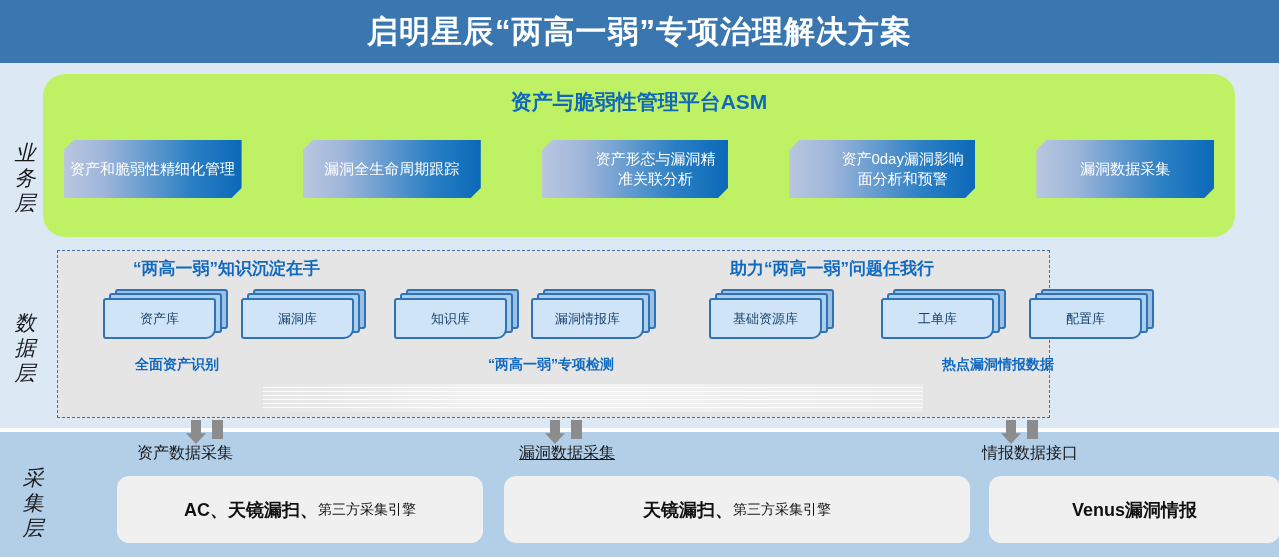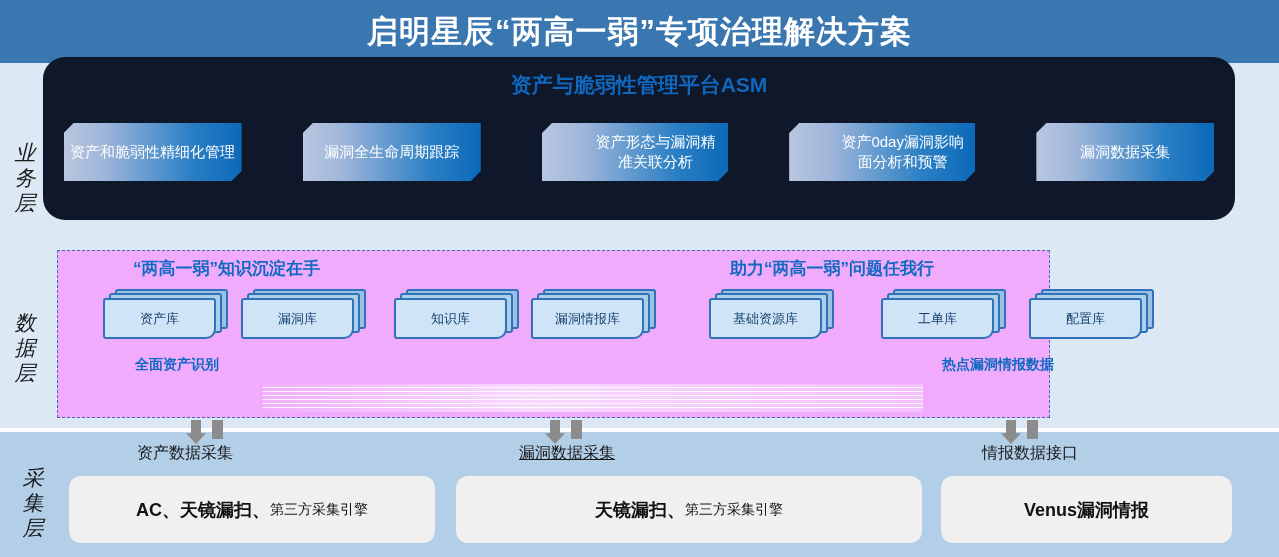--- a/index.html
+++ b/index.html
@@ -35,22 +35,22 @@
   .layer-label{
     position:absolute;width:34px;text-align:center;
     color:#17181a;font-size:21px;line-height:25px;font-weight:normal;font-style:italic;
   }
   #label-business{left:8px;top:140px;}
   #label-data{left:8px;top:310px;}
   #label-collect{left:16px;top:465px;text-align:center;}
 
   
   .asm-panel{
-    position:absolute;left:43px;top:57px;width:1192px;height:163px;
-    background:#0f172a;border-radius:22px;
+    position:absolute;left:43px;top:74px;width:1192px;height:163px;
+    background:#bef264;border-radius:22px;
   }
   .asm-title{
     position:absolute;left:0;top:14px;width:1192px;text-align:center;
     color:#1068be;font-size:21px;font-weight:bold;
   }
   .biz-row{
     position:absolute;left:0;top:66px;width:1192px;height:62px;
     display:flex;justify-content:space-around;align-items:flex-start;gap:20px;
   }
   .biz-box{
@@ -60,21 +60,21 @@
     clip-path:polygon(10px 0,100% 0,100% calc(100% - 10px),calc(100% - 10px) 100%,0 100%,0 10px);
     display:flex;align-items:center;justify-content:center;
     color:#ffffff;font-size:15px;line-height:20px;text-align:center;font-weight:normal;
     padding:0 6px;box-sizing:border-box;
   }
   .biz-box.wide{width:186px;padding-left:47px;}
 
   
   .data-panel{
     position:absolute;left:57px;top:250px;width:993px;height:168px;
-    background:#f0abfc;border:1px dashed #3f6ea8;box-sizing:border-box;
+    background:#e5e5e5;border:1px dashed #3f6ea8;box-sizing:border-box;
   }
   .data-head{
     position:absolute;top:6px;color:#1069c0;font-size:17px;font-weight:bold;white-space:nowrap;
   }
   #data-head-left{left:75px;}
   #data-head-right{left:672px;}
 
   .db-row{
     position:absolute;left:0;top:38px;width:1167px;height:56px;
   }
@@ -126,21 +126,21 @@
   .collect-cap{
     position:absolute;color:#17181a;font-size:16px;white-space:nowrap;
   }
   #cap-1{left:137px;top:443px;}
   #cap-2{left:519px;top:443px;text-decoration:underline;}
   #cap-3{left:982px;top:443px;}
 
   .collect-box{
     position:absolute;top:476px;height:67px;background:#f0f0f0;border-radius:12px;
     display:flex;align-items:center;justify-content:center;
-    color:#111111;white-space:nowrap;
+    color:#111111;white-space:nowrap;margin-left:48px;
   }
   #collect-box-1{left:69px;width:366px;}
   #collect-box-2{left:456px;width:466px;}
   #collect-box-3{left:941px;width:291px;}
   .ct-strong{font-size:18px;font-weight:bold;}
   .ct-small{font-size:14px;font-weight:normal;}
 </style>
 </head>
 <body>
 
@@ -211,20 +211,21 @@
       </div>
       <div class="db-item" style="left:971px">
         <div class="db-card c3"></div>
         <div class="db-card c2"></div>
         <div class="db-card c1"></div>
         <div class="db-label">配置库</div>
       </div>
     </div>
 
     <div class="data-sub" id="sub-left">全面资产识别</div>
+    <div class="data-sub" id="sub-mid">“两高一弱”专项检测</div>
     <div class="data-sub" id="sub-right">热点漏洞情报数据</div>
 
     <div class="data-stripe">
       <i style="top:3px"></i>
         <i style="top:7px"></i>
         <i style="top:11px"></i>
         <i style="top:15px"></i>
         <i style="top:19px"></i>
         <i style="top:23px"></i>
     </div>

